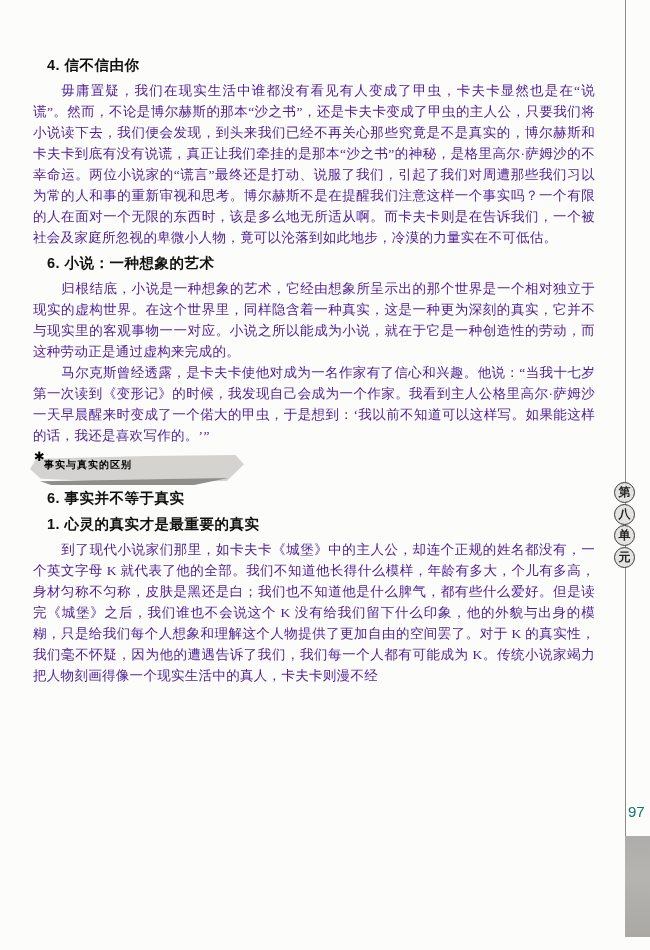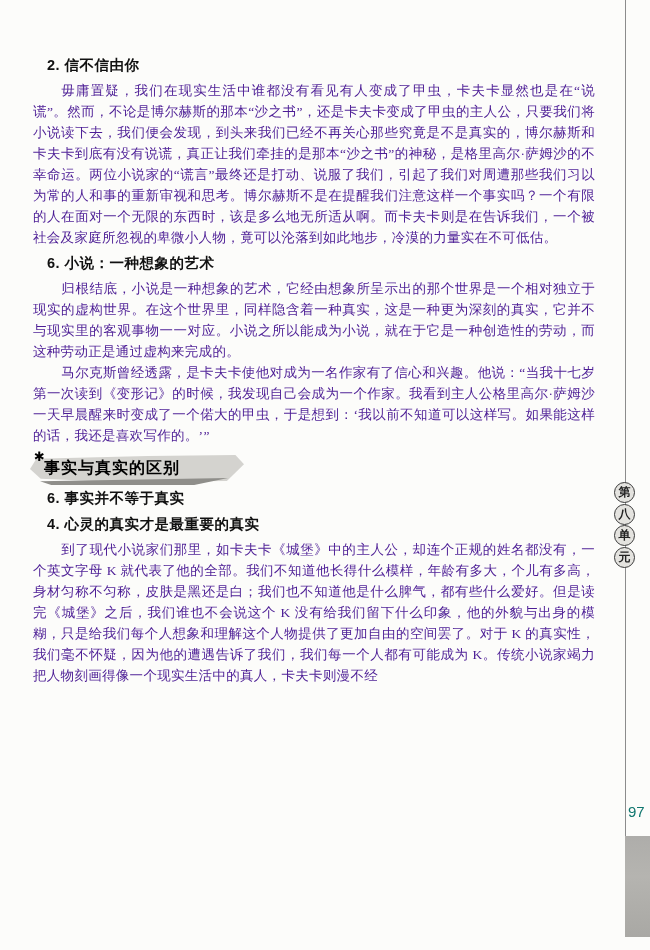--- a/index.html
+++ b/index.html
@@ -53,21 +53,21 @@
     clip-path:polygon(0% 45%, 100% 0%, 82% 100%, 6% 100%);
   }
   .banner-star {
     position:absolute; left:4px; top:-6px;
     font-family:"DejaVu Sans",sans-serif;
     font-size:13px; font-weight:bold; color:#000;
   }
   .banner-title {
     position:absolute; left:14px; top:3px;
     font-family:"Liberation Sans","DejaVu Sans",sans-serif;
-    font-weight:bold; font-size:16px; letter-spacing:1px; color:#000;
+    font-weight:bold; font-size:10px; letter-spacing:1px; color:#000;
   }
   .margin-rule {
     position:absolute; left:625px; top:0; width:1px; height:837px;
     background:#8c8c8c;
   }
   .unit-marker {
     position:absolute; left:614px; top:482px; width:22px;
   }
   .unit-circle {
     display:block;
@@ -92,42 +92,42 @@
     background:linear-gradient(180deg,#aeadaa 0%, #b5b4b0 40%, #a9a8a4 100%);
   }
 </style>
 </head>
 <body>
 
 <div class="page">
 
   <div class="text-col">
 
-    <div class="hnum">2. 信不信由你</div>
+    <div class="hnum">4. 信不信由你</div>
 
 
     <p class="para">毋庸置疑，我们在现实生活中谁都没有看见有人变成了甲虫，卡夫卡显然也是在“说谎”。然而，不论是博尔赫斯的那本“沙之书”，还是卡夫卡变成了甲虫的主人公，只要我们将小说读下去，我们便会发现，到头来我们已经不再关心那些究竟是不是真实的，博尔赫斯和卡夫卡到底有没有说谎，真正让我们牵挂的是那本“沙之书”的神秘，是格里高尔·萨姆沙的不幸命运。两位小说家的“谎言”最终还是打动、说服了我们，引起了我们对周遭那些我们习以为常的人和事的重新审视和思考。博尔赫斯不是在提醒我们注意这样一个事实吗？一个有限的人在面对一个无限的东西时，该是多么地无所适从啊。而卡夫卡则是在告诉我们，一个被社会及家庭所忽视的卑微小人物，竟可以沦落到如此地步，冷漠的力量实在不可低估。</p>
 
     <div class="hnum">6. 小说：一种想象的艺术</div>
 
     <p class="para">归根结底，小说是一种想象的艺术，它经由想象所呈示出的那个世界是一个相对独立于现实的虚构世界。在这个世界里，同样隐含着一种真实，这是一种更为深刻的真实，它并不与现实里的客观事物一一对应。小说之所以能成为小说，就在于它是一种创造性的劳动，而这种劳动正是通过虚构来完成的。</p>
 
     <p class="para">马尔克斯曾经透露，是卡夫卡使他对成为一名作家有了信心和兴趣。他说：“当我十七岁第一次读到《变形记》的时候，我发现自己会成为一个作家。我看到主人公格里高尔·萨姆沙一天早晨醒来时变成了一个偌大的甲虫，于是想到：‘我以前不知道可以这样写。如果能这样的话，我还是喜欢写作的。’”</p>
 
     <div class="banner">
       <span class="banner-shape"></span>
       <span class="banner-swoosh"></span>
       <span class="banner-star">✱</span>
       <span class="banner-title">事实与真实的区别</span>
     </div>
 
     <div class="hnum">6. 事实并不等于真实</div>
 
 
-    <div class="hnum">4. 心灵的真实才是最重要的真实</div>
+    <div class="hnum">1. 心灵的真实才是最重要的真实</div>
 
 
     <p class="para">到了现代小说家们那里，如卡夫卡《城堡》中的主人公，却连个正规的姓名都没有，一个英文字母 K 就代表了他的全部。我们不知道他长得什么模样，年龄有多大，个儿有多高，身材匀称不匀称，皮肤是黑还是白；我们也不知道他是什么脾气，都有些什么爱好。但是读完《城堡》之后，我们谁也不会说这个 K 没有给我们留下什么印象，他的外貌与出身的模糊，只是给我们每个人想象和理解这个人物提供了更加自由的空间罢了。对于 K 的真实性，我们毫不怀疑，因为他的遭遇告诉了我们，我们每一个人都有可能成为 K。传统小说家竭力把人物刻画得像一个现实生活中的真人，卡夫卡则漫不经</p>
 
   </div>
 
   <div class="margin-rule"></div>
 
   <div class="unit-marker">
     <span class="unit-circle">第</span>

